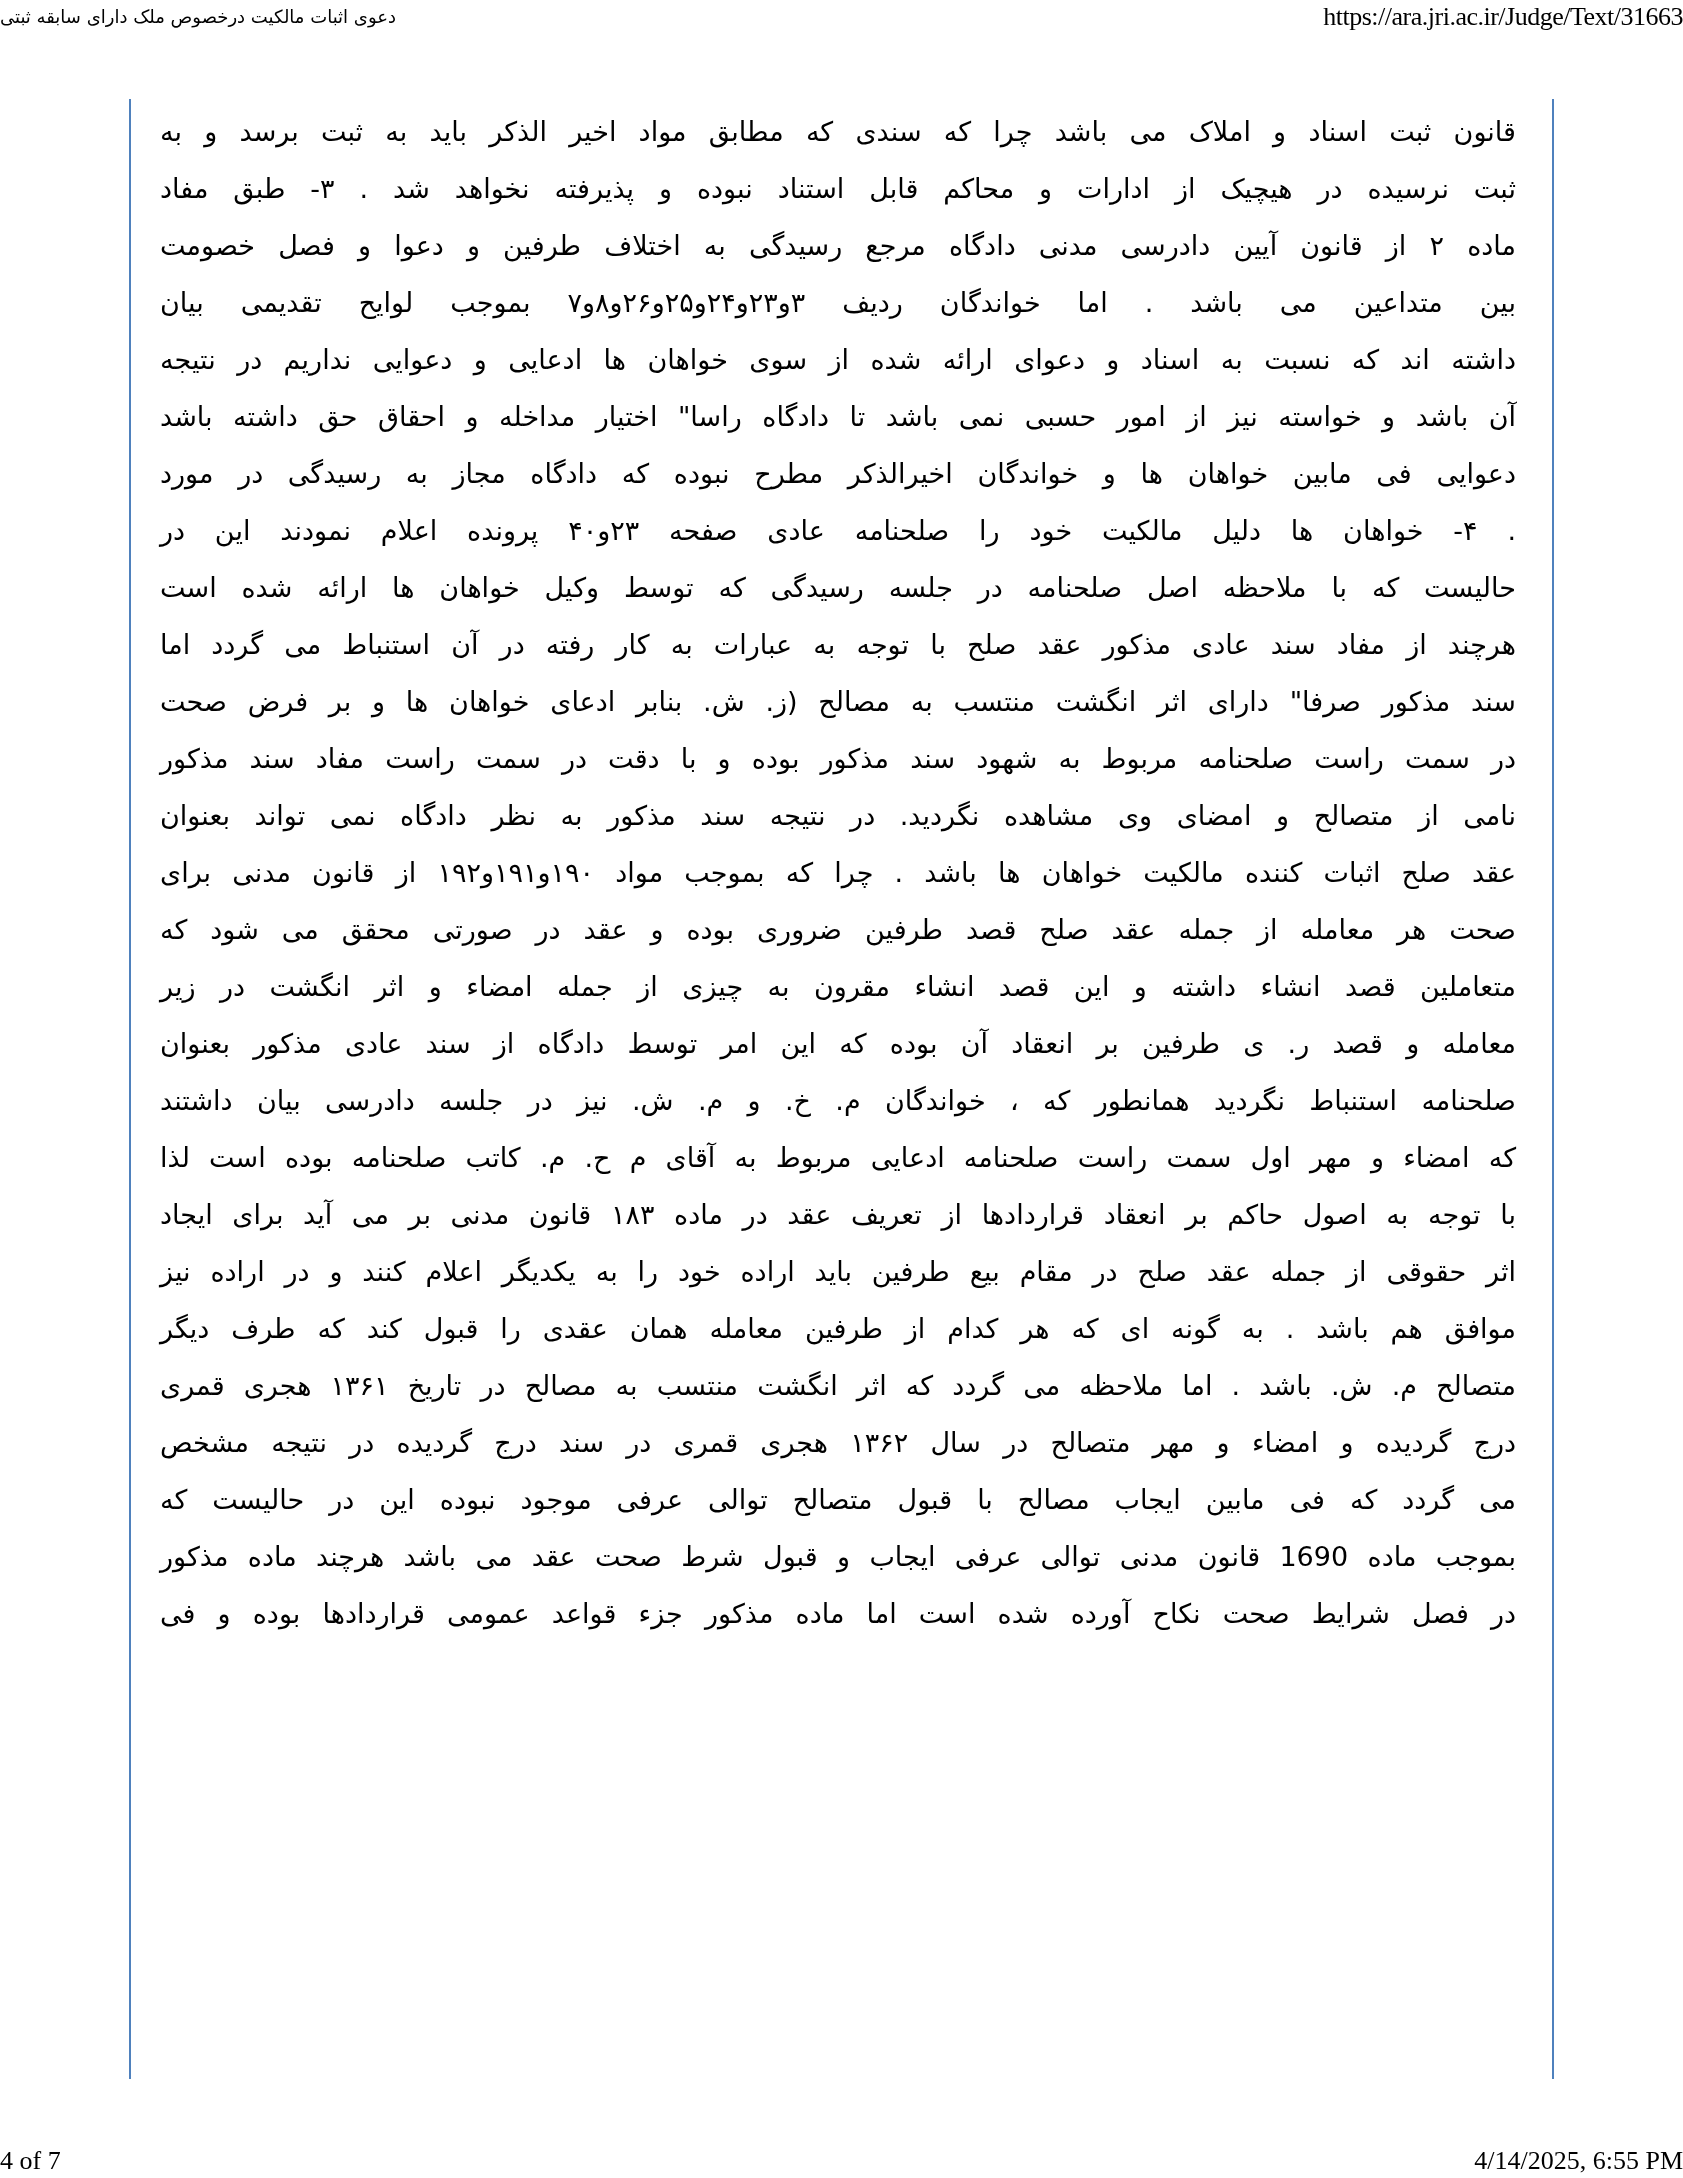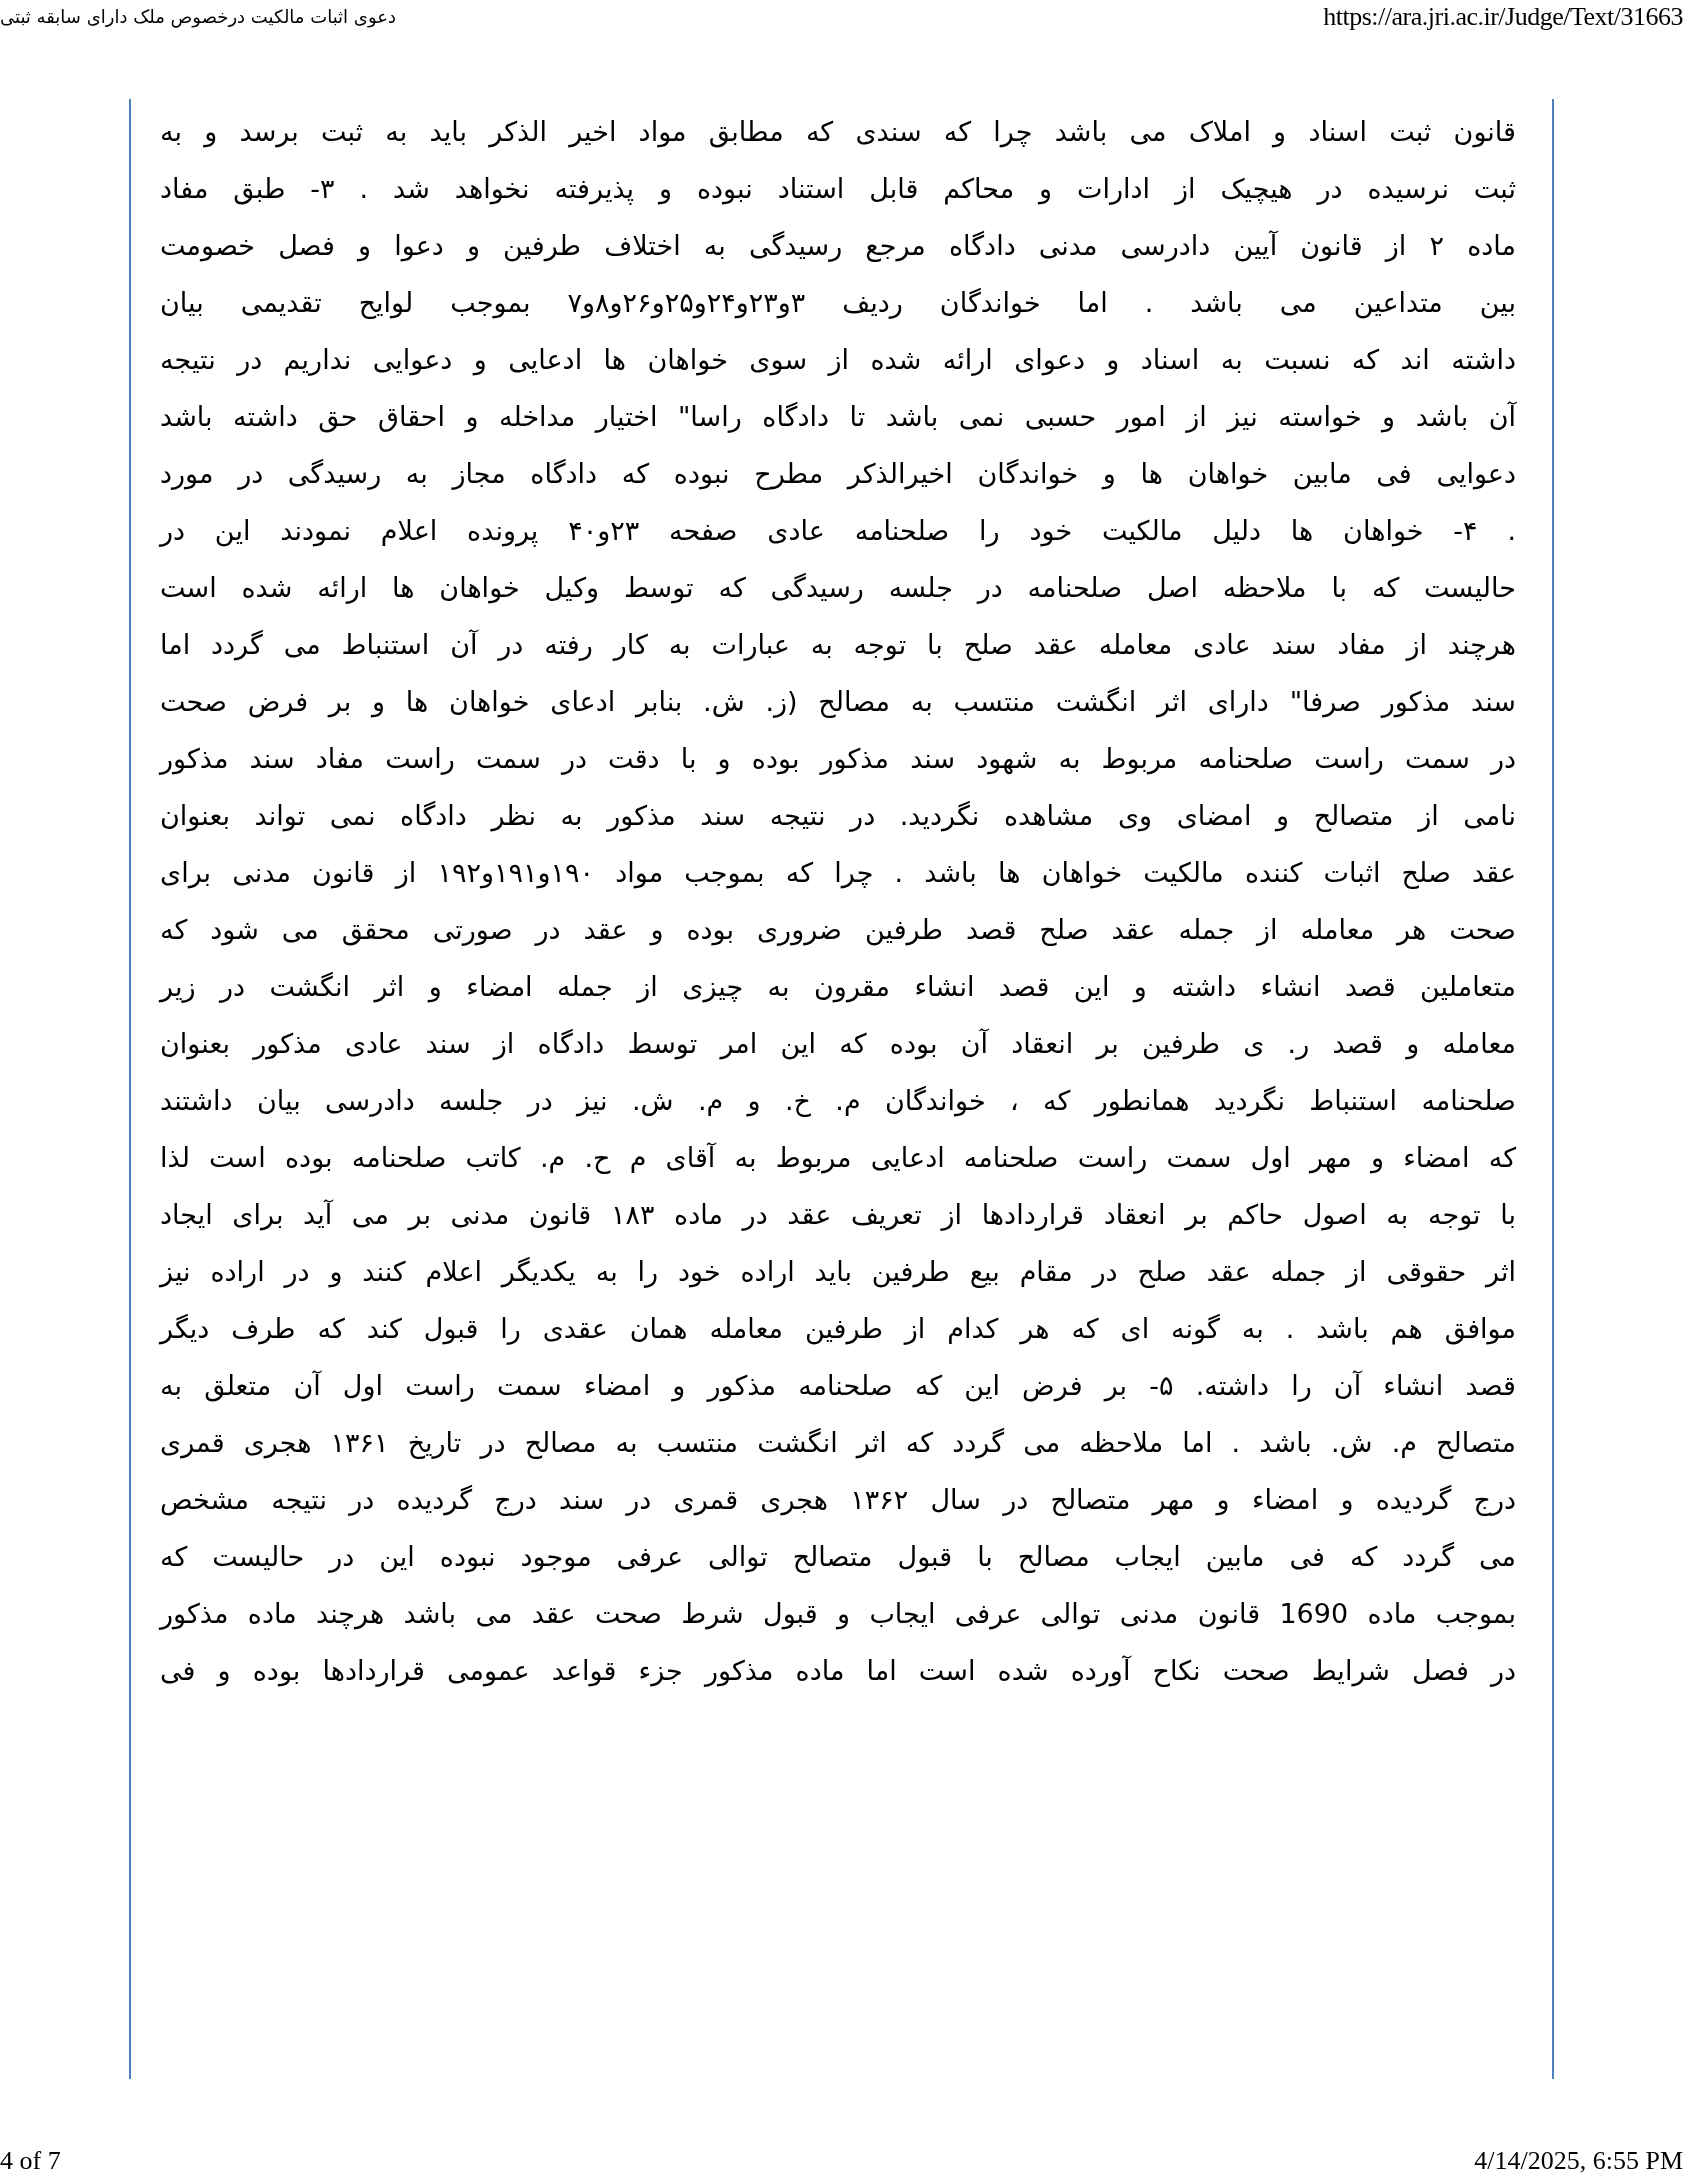--- a/index.html
+++ b/index.html
@@ -75,34 +75,33 @@
 <div class="doc-body">
   <div class="doc-line">قانون ثبت اسناد و املاک می باشد چرا که سندی که مطابق مواد اخیر الذکر باید به ثبت برسد و به</div>
   <div class="doc-line">ثبت نرسیده در هیچیک از ادارات و محاکم قابل استناد نبوده و پذیرفته نخواهد شد . ۳- طبق مفاد</div>
   <div class="doc-line">ماده ۲ از قانون آیین دادرسی مدنی دادگاه مرجع رسیدگی به اختلاف طرفین و دعوا و فصل خصومت</div>
   <div class="doc-line">بین متداعین می باشد . اما خواندگان ردیف ۳و۲۳و۲۴و۲۵و۲۶و۸و۷ بموجب لوایح تقدیمی بیان</div>
   <div class="doc-line">داشته اند که نسبت به اسناد و دعوای ارائه شده از سوی خواهان ها ادعایی و دعوایی نداریم در نتیجه</div>
   <div class="doc-line">آن باشد و خواسته نیز از امور حسبی نمی باشد تا دادگاه راسا" اختیار مداخله و احقاق حق داشته باشد</div>
   <div class="doc-line">دعوایی فی مابین خواهان ها و خواندگان اخیرالذکر مطرح نبوده که دادگاه مجاز به رسیدگی در مورد</div>
   <div class="doc-line">. ۴- خواهان ها دلیل مالکیت خود را صلحنامه عادی صفحه ۲۳و۴۰ پرونده اعلام نمودند این در</div>
   <div class="doc-line">حالیست که با ملاحظه اصل صلحنامه در جلسه رسیدگی که توسط وکیل خواهان ها ارائه شده است</div>
-  <div class="doc-line">هرچند از مفاد سند عادی معامله عقد صلح با توجه به عبارات به کار رفته در آن استنباط می گردد اما</div>
+  <div class="doc-line">هرچند از مفاد سند عادی مذکور عقد صلح با توجه به عبارات به کار رفته در آن استنباط می گردد اما</div>
   <div class="doc-line">سند مذکور صرفا" دارای اثر انگشت منتسب به مصالح (ز. ش. بنابر ادعای خواهان ها و بر فرض صحت</div>
   <div class="doc-line">در سمت راست صلحنامه مربوط به شهود سند مذکور بوده و با دقت در سمت راست مفاد سند مذکور</div>
   <div class="doc-line">نامی از متصالح و امضای وی مشاهده نگردید. در نتیجه سند مذکور به نظر دادگاه نمی تواند بعنوان</div>
   <div class="doc-line">عقد صلح اثبات کننده مالکیت خواهان ها باشد . چرا که بموجب مواد ۱۹۰و۱۹۱و۱۹۲ از قانون مدنی برای</div>
   <div class="doc-line">صحت هر معامله از جمله عقد صلح قصد طرفین ضروری بوده و عقد در صورتی محقق می شود که</div>
   <div class="doc-line">متعاملین قصد انشاء داشته و این قصد انشاء مقرون به چیزی از جمله امضاء و اثر انگشت در زیر</div>
   <div class="doc-line">معامله و قصد ر. ی طرفین بر انعقاد آن بوده که این امر توسط دادگاه از سند عادی مذکور بعنوان</div>
   <div class="doc-line">صلحنامه استنباط نگردید همانطور که ، خواندگان م. خ. و م. ش. نیز در جلسه دادرسی بیان داشتند</div>
   <div class="doc-line">که امضاء و مهر اول سمت راست صلحنامه ادعایی مربوط به آقای م ح. م. کاتب صلحنامه بوده است لذا</div>
   <div class="doc-line">با توجه به اصول حاکم بر انعقاد قراردادها از تعریف عقد در ماده ۱۸۳ قانون مدنی بر می آید برای ایجاد</div>
   <div class="doc-line">اثر حقوقی از جمله عقد صلح در مقام بیع طرفین باید اراده خود را به یکدیگر اعلام کنند و در اراده نیز</div>
   <div class="doc-line">موافق هم باشد . به گونه ای که هر کدام از طرفین معامله همان عقدی را قبول کند که طرف دیگر</div>
-  <div class="doc-line">قصد انشاء آن را داشته. ۵- بر فرض این که صلحنامه مذکور و امضاء سمت راست اول آن متعلق به</div>
   <div class="doc-line">متصالح م. ش. باشد . اما ملاحظه می گردد که اثر انگشت منتسب به مصالح در تاریخ ۱۳۶۱ هجری قمری</div>
   <div class="doc-line">درج گردیده و امضاء و مهر متصالح در سال ۱۳۶۲ هجری قمری در سند درج گردیده در نتیجه مشخص</div>
   <div class="doc-line">می گردد که فی مابین ایجاب مصالح با قبول متصالح توالی عرفی موجود نبوده این در حالیست که</div>
   <div class="doc-line">بموجب ماده 1690 قانون مدنی توالی عرفی ایجاب و قبول شرط صحت عقد می باشد هرچند ماده مذکور</div>
   <div class="doc-line">در فصل شرایط صحت نکاح آورده شده است اما ماده مذکور جزء قواعد عمومی قراردادها بوده و فی</div>
   <div class="doc-line"></div>
   <div class="doc-line"></div>
   <div class="doc-line"></div>
   <div class="doc-line"></div>
 </div>

